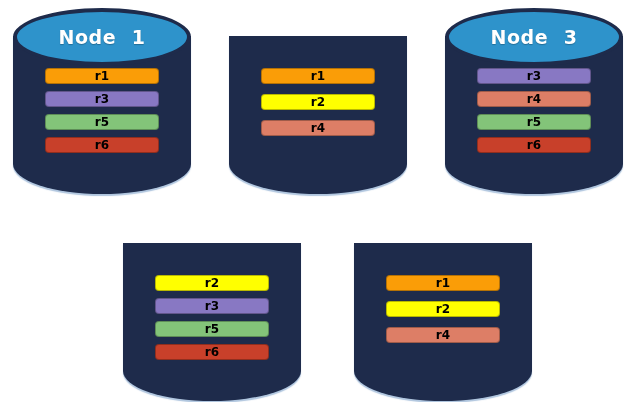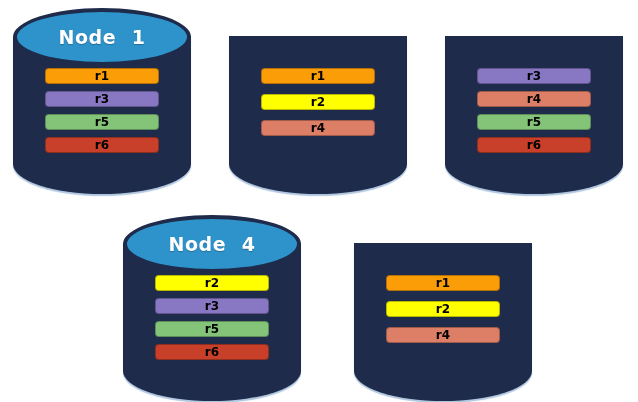--- a/index.html
+++ b/index.html
@@ -138,42 +138,42 @@
           <div class="bar" style="background: rgb(221, 126, 102);">
             <span class="bar-label">r4</span>
           </div>
           <div class="bar" style="background: rgb(131, 196, 121);">
             <span class="bar-label">r5</span>
           </div>
           <div class="bar" style="background: rgb(200, 64, 42);">
             <span class="bar-label">r6</span>
           </div>
         </div>
+    <div class="cyl-top">
+      <span class="node-label">Node 3</span>
+    </div>
   </div>
     </div>
   <div class="node-row row-1">
       <div class="cyl">
     <div class="cyl-body"></div>
     <div class="bars">
           <div class="bar" style="background: rgb(255, 255, 0);">
             <span class="bar-label">r2</span>
           </div>
           <div class="bar" style="background: rgb(136, 120, 195);">
             <span class="bar-label">r3</span>
           </div>
           <div class="bar" style="background: rgb(131, 196, 121);">
             <span class="bar-label">r5</span>
           </div>
           <div class="bar" style="background: rgb(200, 64, 42);">
             <span class="bar-label">r6</span>
           </div>
         </div>
-    <div class="cyl-top">
-      <span class="node-label">Node 4</span>
-    </div>
   </div>
       <div class="cyl">
     <div class="cyl-body"></div>
     <div class="bars sparse">
           <div class="bar" style="background: rgb(250, 157, 7);">
             <span class="bar-label">r1</span>
           </div>
           <div class="bar" style="background: rgb(255, 255, 0);">
             <span class="bar-label">r2</span>
           </div>

